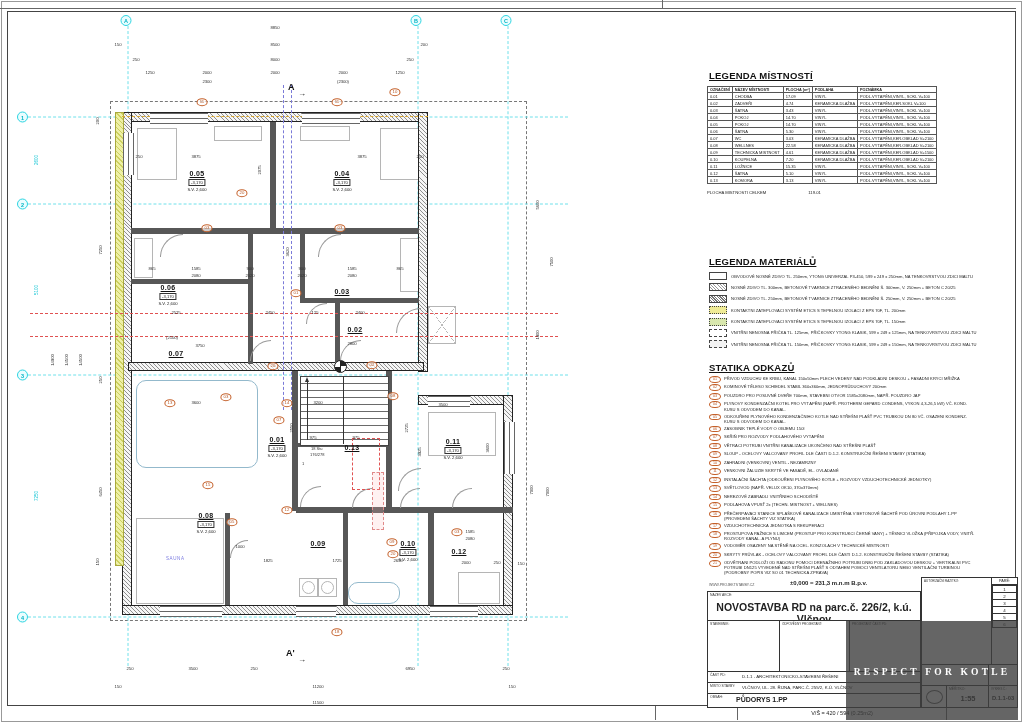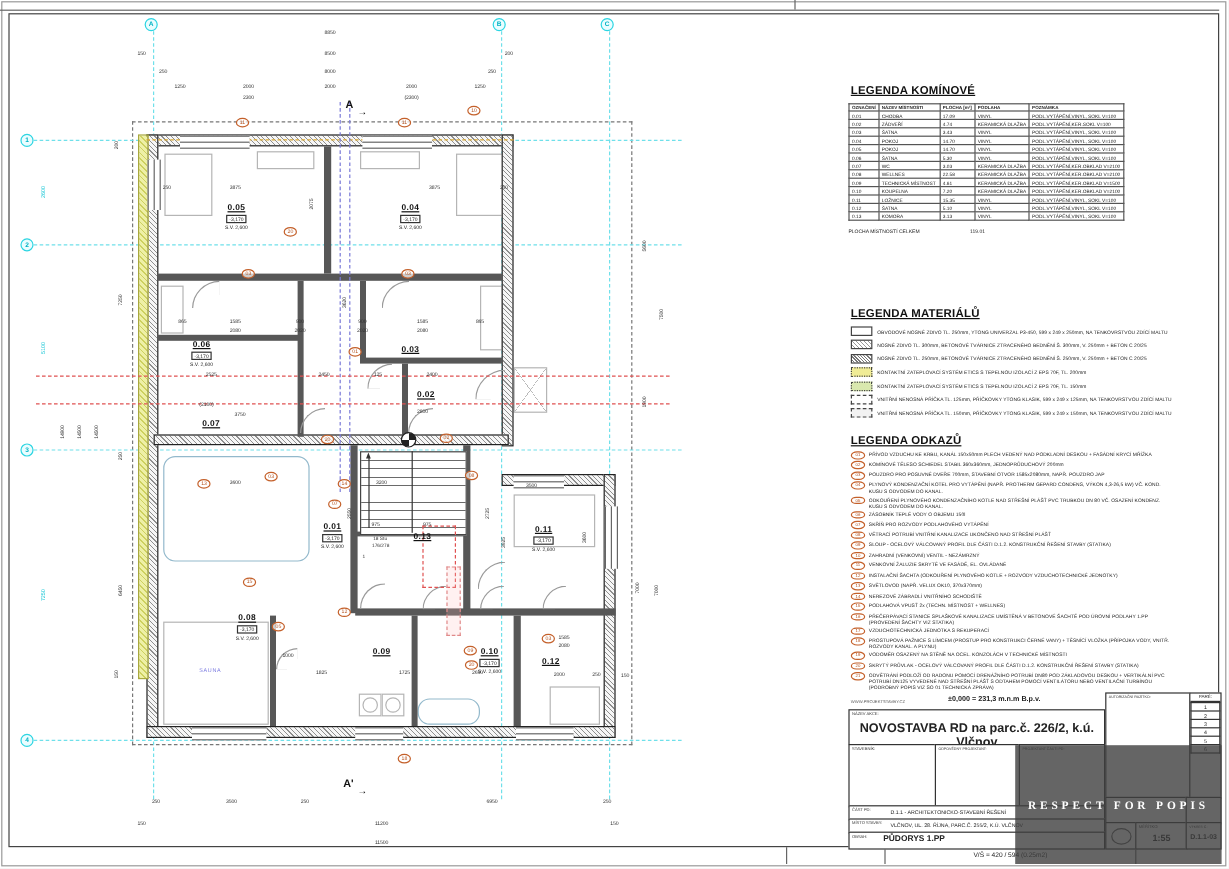--- a/index.html
+++ b/index.html
@@ -507,21 +507,21 @@
         </div>
 
         <div class="room" style="left: 453px; top: 438px;">
           <span class="rnum">0.11</span>
           <span class="relev">-3,170</span>
           <span class="rsv">S.V. 2,600</span>
         </div>
       </div>
   </div>
 
-  <div class="ltitle" style="left:709px;top:70px;">LEGENDA KOMÍNOVÉ</div>
+  <div class="ltitle" style="left:709px;top:70px;">LEGENDA MÍSTNOSTÍ</div>
   <table id="roomtable" style="left:707px;top:86px;width:230px;">
     <colgroup>
         <col style="width:24px">
         <col style="width:58px">
         <col style="width:22px">
         <col style="width:44px">
         <col style="width:82px">
       </colgroup>
     <thead>
       <tr>
@@ -676,21 +676,21 @@
         <span class="sw sw-d125"></span>
         <span class="mtext" style="white-space:nowrap;">VNITŘNÍ NENOSNÁ PŘÍČKA TL. 125mm, PŘÍČKOVKY YTONG KLASIK, 599 x 249 x 125mm, NA TENKOVRSTVOU ZDÍCÍ MALTU</span>
       </div>
 
       <div class="mrow">
         <span class="sw sw-d150"></span>
         <span class="mtext" style="white-space:nowrap;">VNITŘNÍ NENOSNÁ PŘÍČKA TL. 150mm, PŘÍČKOVKY YTONG KLASIK, 599 x 249 x 150mm, NA TENKOVRSTVOU ZDÍCÍ MALTU</span>
       </div>
     </div>
 
-  <div class="ltitle" style="left:709px;top:362px;">LEGENDA ODKAZŮ</div>
+  <div class="ltitle" style="left:709px;top:362px;">STATIKA ODKAZŮ</div>
   <div class="abs" style="left:709px;top:376px;width:268px;">
 
       <div class="orow">
         <span class="onum">01</span>
         <span class="otext">PŘÍVOD VZDUCHU KE KRBU, KANÁL 150x50mm PLECH VEDENÝ NAD PODKLADNÍ DESKOU + FASÁDNÍ KRYCÍ MŘÍŽKA</span>
       </div>
 
       <div class="orow">
         <span class="onum">02</span>
         <span class="otext">KOMÍNOVÉ TĚLESO SCHIEDEL STABIL 360x360mm, JEDNOPRŮDUCHOVÝ 200mm</span>
@@ -866,16 +866,16 @@
   <div class="tb" style="left:946px;top:685px;width:42px;height:21px;">
     <span class="tlabel">MĚŘÍTKO:</span>
     <span style="position:absolute;left:0;right:0;top:8px;text-align:center;font-size:7.5px;font-weight:bold;">1:55</span>
   </div>
   <div class="tb" style="left:988px;top:685px;width:28px;height:21px;">
     <span class="tlabel" style="font-size:2.8px;">VÝKRES Č.:</span>
     <span style="position:absolute;left:0;right:0;top:9px;text-align:center;font-size:5.8px;font-weight:bold;">D.1.1-03</span>
   </div>
 
   <div class="wm">
-    <span class="wm2">RESPECT FOR POPIS</span>
+    <span class="wm2">RESPECT FOR KOTLE</span>
   </div>
 
 </div>
 
 </body></html>

